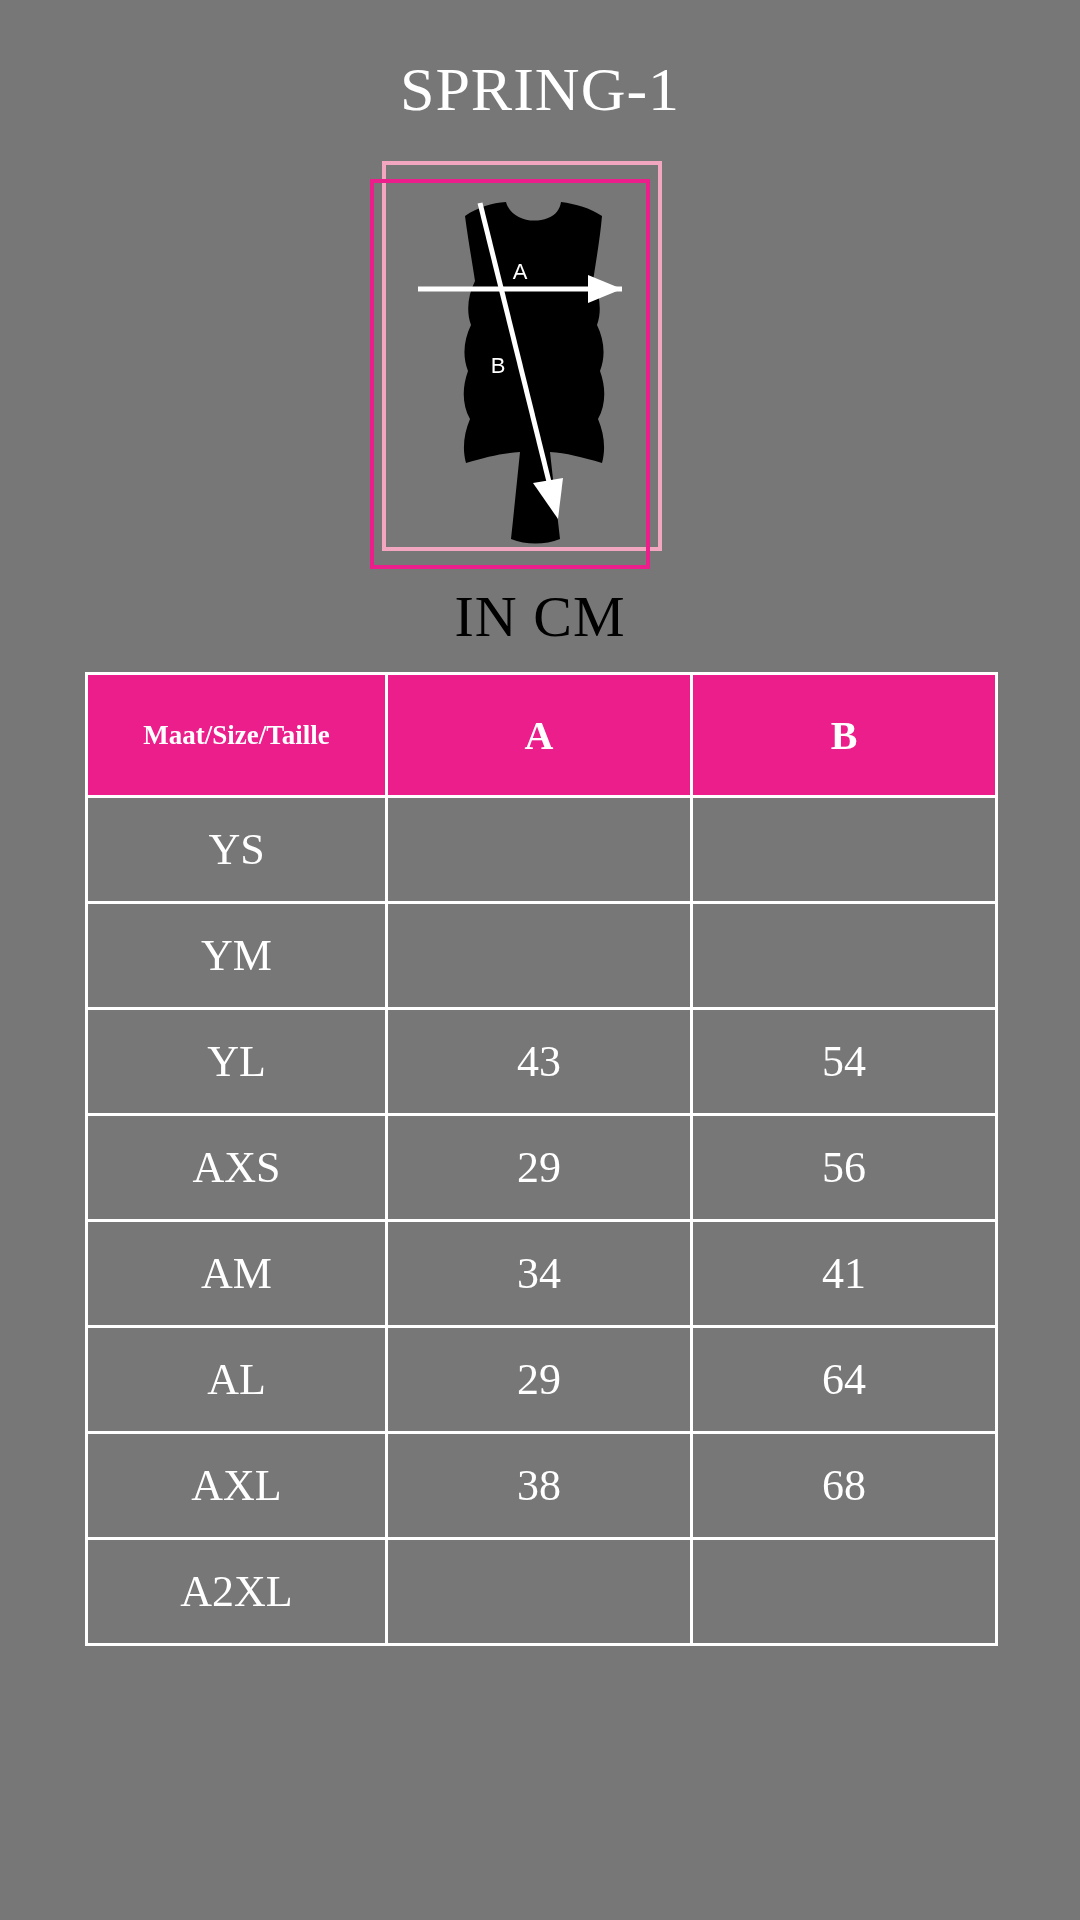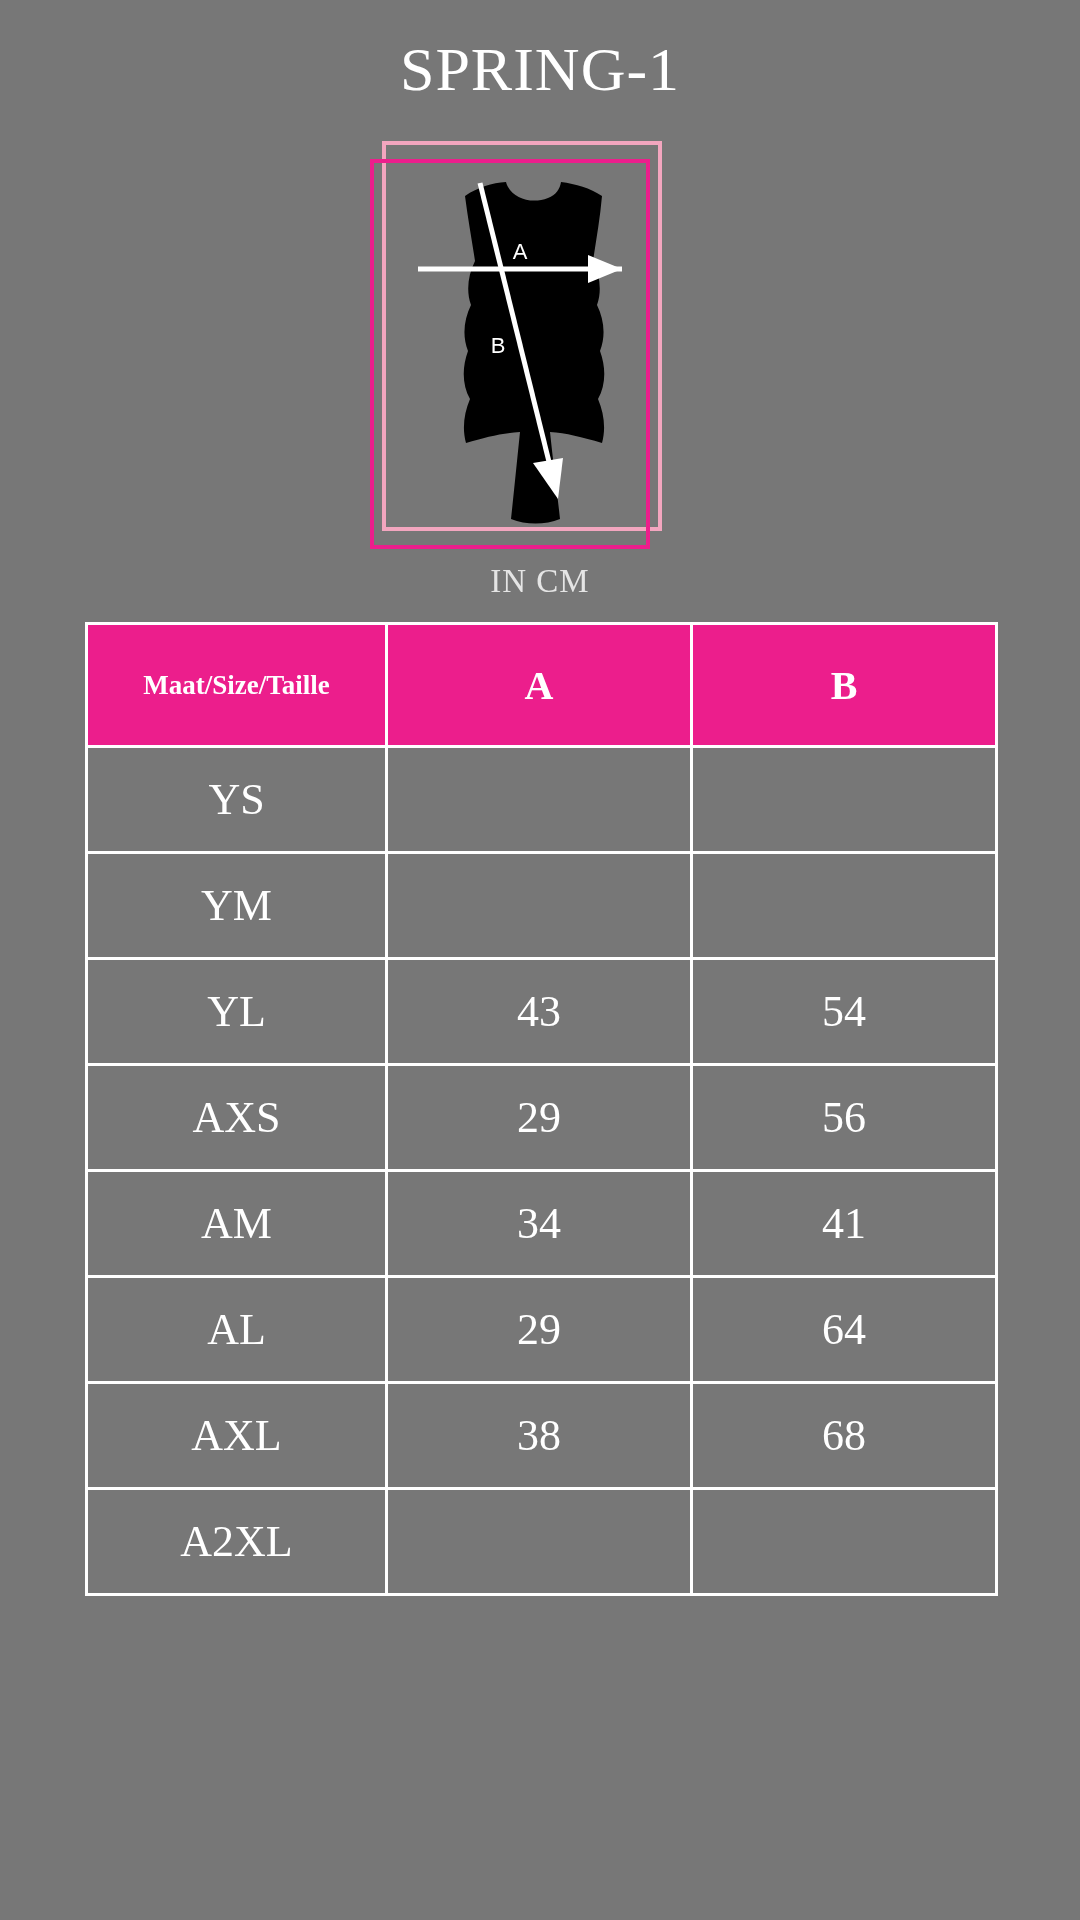--- a/index.html
+++ b/index.html
@@ -20,21 +20,21 @@
     width: 1080px;
     height: 1920px;
     box-sizing: border-box;
   }
 
   .title {
     text-align: center;
     font-family: "Liberation Serif", serif;
     font-size: 62px;
     letter-spacing: 1px;
-    padding-top: 34px;
+    padding-top: 54px;
     color: #ffffff;
     font-weight: normal;
     margin: 0;
   }
 
   
   .diagram-wrap {
     position: relative;
     width: 1080px;
     height: 440px;
@@ -70,24 +70,24 @@
   .garment-svg {
     position: absolute;
     left: 0;
     top: 0;
     width: 330px;
     height: 440px;
   }
 
   .in-cm {
     text-align: center;
-    font-size: 33px;
+    font-size: 58px;
     letter-spacing: 1px;
     margin-top: -18px;
-    color: #e5e5e5;
+    color: #000000;
   }
 
   
   .table-wrap {
     margin: 22px auto 0 auto;
     width: 910px;
   }
   table.size-table {
     border-collapse: collapse;
     width: 100%;

